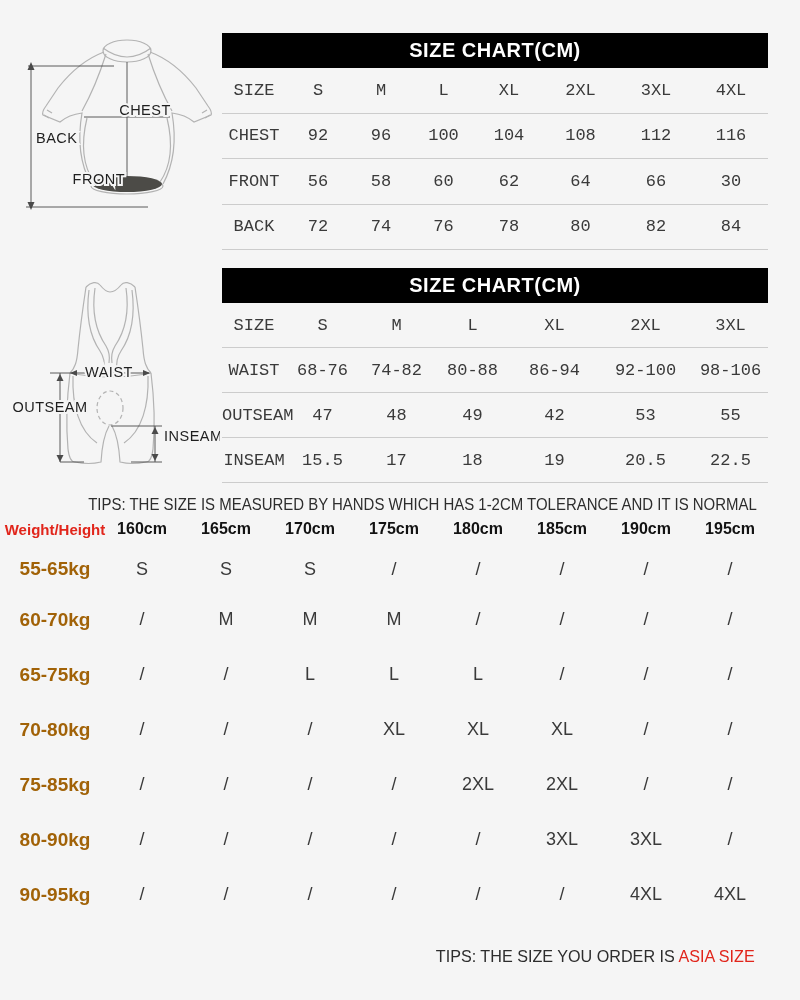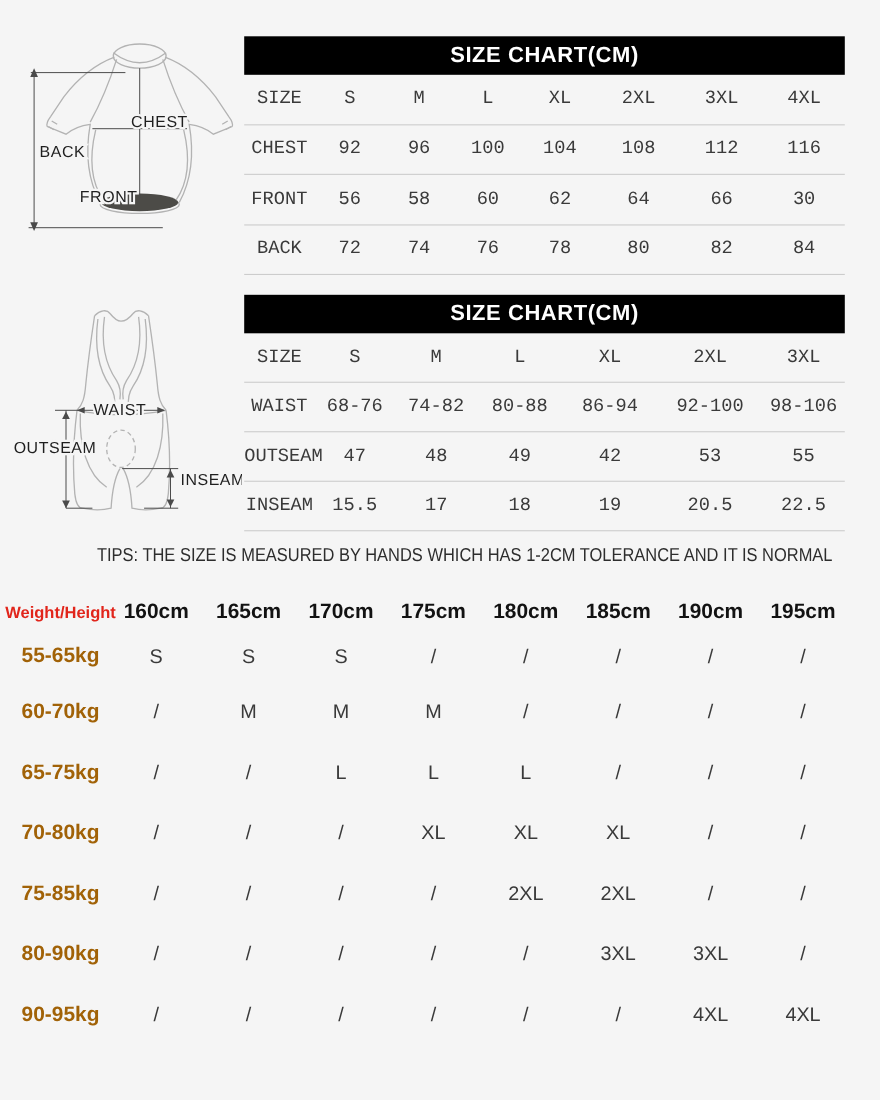--- a/index.html
+++ b/index.html
@@ -22,26 +22,26 @@
   
   .tips1{position:absolute;top:495px;right:43px;height:20px;line-height:20px;font-size:17px;
          color:#2d2d2d;white-space:nowrap;}
   .tips1 .cond{display:inline-block;transform:scaleX(.88);transform-origin:100% 50%;}
   .tips2{position:absolute;top:946px;right:45px;height:22px;line-height:22px;font-size:17px;
          color:#2d2d2d;white-space:nowrap;}
   .tips2 .cond2{display:inline-block;transform:scaleX(.95);transform-origin:100% 50%;}
   .tips2 .red{color:#e1251b;}
 
   
-  .matrix{position:absolute;left:10px;top:540px;display:grid;
+  .matrix{position:absolute;left:10px;top:512px;display:grid;
           grid-template-columns:90px repeat(8,84px);
           grid-template-rows:34px 46px repeat(6,55px);
           align-items:center;justify-items:center;}
   .matrix .hw{color:#e1251b;font-weight:bold;font-size:15px;white-space:nowrap;}
-  .matrix .h{font-weight:bold;font-size:19px;color:#121212;}
+  .matrix .h{font-weight:bold;font-size:16px;color:#121212;}
   .matrix .w{font-weight:bold;font-size:19px;color:#a16207;}
   .matrix .v{font-size:18px;color:#3a3a3a;}
 
   .g-line{stroke:#b3b3b3;stroke-width:1.2;fill:none;}
   .m-line{stroke:#4a4a4a;stroke-width:0.9;fill:none;}
   .m-fill{fill:#4a4a4a;stroke:none;}
   .d-label{font-size:14.5px;fill:#1f1f1f;letter-spacing:.5px;paint-order:stroke;
            stroke:#f5f5f5;stroke-width:4px;}
 </style>
 </head>
@@ -275,14 +275,17 @@
     <span class="v">/</span>
     <span class="v">/</span>
     <span class="v">/</span>
     <span class="v">/</span>
     <span class="v">/</span>
     <span class="v">/</span>
     <span class="v">4XL</span>
     <span class="v">4XL</span>
   </div>
 
+  <div class="tips2">
+    <span class="cond2"><span>TIPS: THE SIZE YOU ORDER IS </span><span class="red">ASIA SIZE</span></span>
+  </div>
 
 </div>
 
 </body></html>

